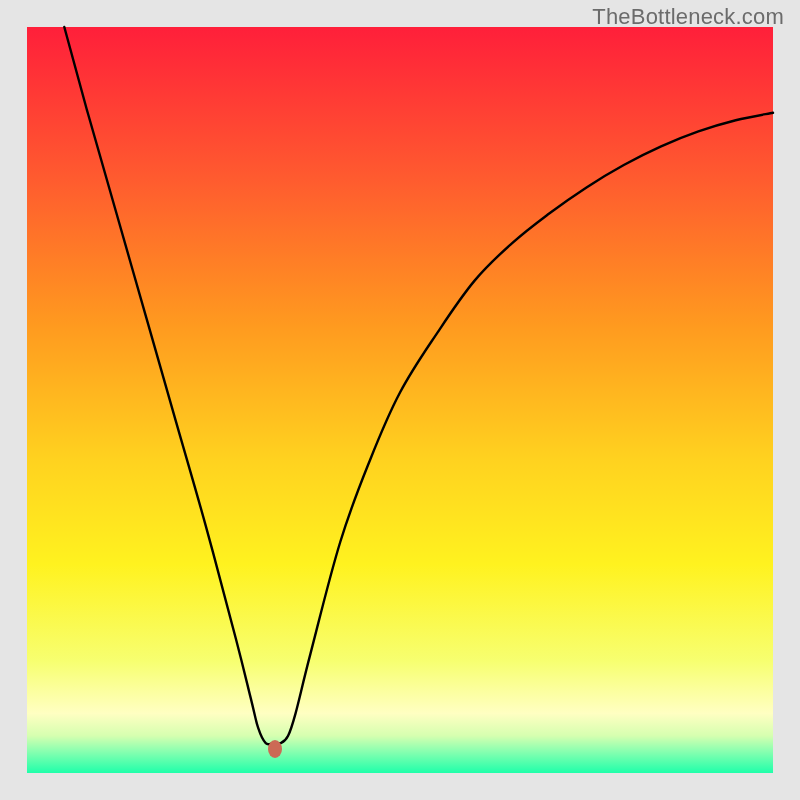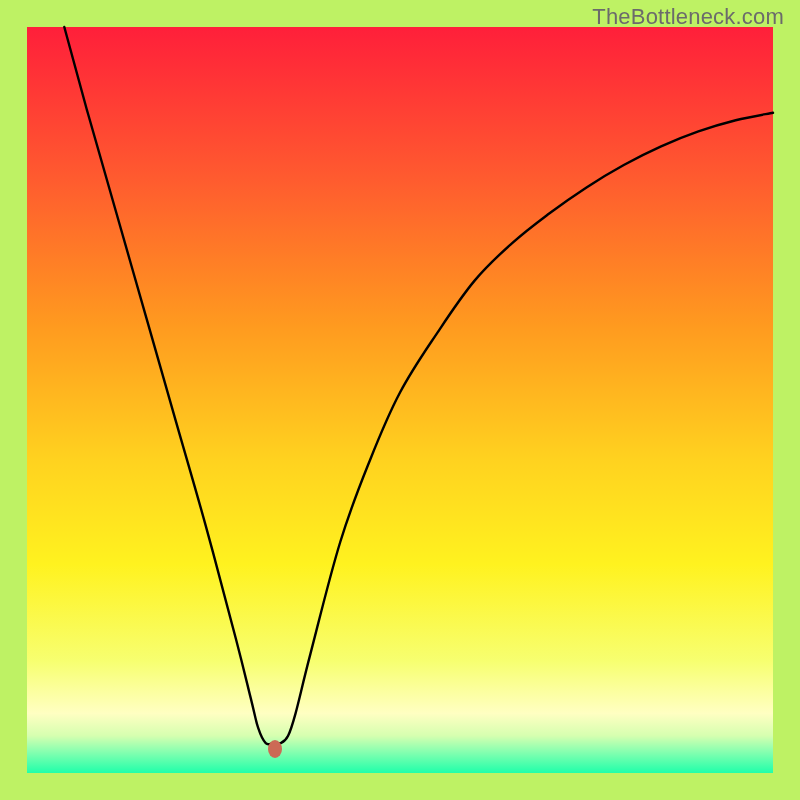--- a/index.html
+++ b/index.html
@@ -8,21 +8,21 @@
     width: 800px;
     height: 800px;
     background: #000;
     overflow: hidden;
     font-family: Arial, Helvetica, sans-serif;
   }
   .frame {
     position: relative;
     width: 800px;
     height: 800px;
-    background: #bef264;
+    background: #e5e5e5;
   }
   .plot {
     position: absolute;
     left: 27px;
     top: 27px;
     width: 746px;
     height: 746px;
     
   }
   .watermark {

